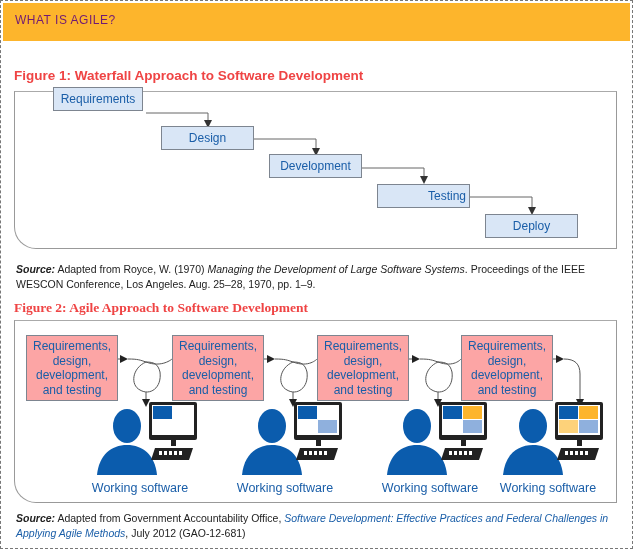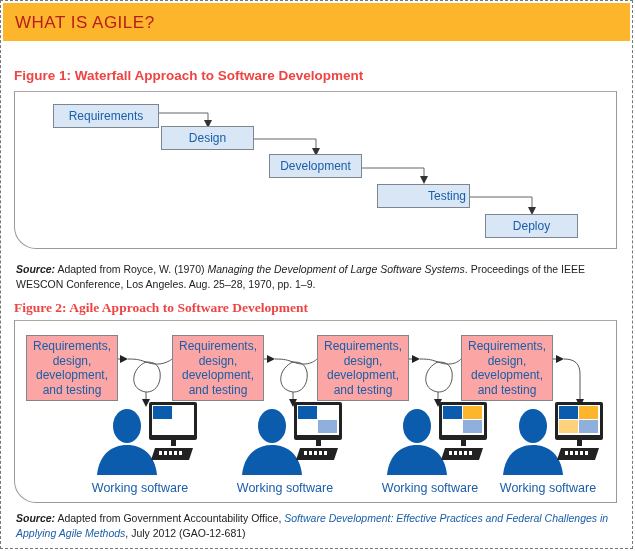--- a/index.html
+++ b/index.html
@@ -1,19 +1,19 @@
 <!DOCTYPE html>
 <html><head>
 <meta charset="utf-8">
 <style>
   html, body { margin:0; padding:0; background:#fff; }
   body { width:635px; height:551px; position:relative; overflow:hidden; font-family:"Liberation Sans", sans-serif; }
   .frame { position:absolute; left:0; top:0; width:633px; height:549px; border:1px dashed #777; box-sizing:border-box; }
   .header { position:absolute; left:3px; top:3px; width:627px; height:38px; background:#fdb52c; }
-  .header-title { position:absolute; left:12px; top:10px; color:#b91c1c; font-size:17px; letter-spacing:0.5px; }
+  .header-title { position:absolute; left:12px; top:10px; color:#701a75; font-size:12px; letter-spacing:0.5px; }
   .fig-title { position:absolute; left:14px; font-size:13.5px; font-weight:bold; color:#ef4444;text-align:right; }
   .panel { position:absolute; border:1px solid #999; border-top-color:#aaa; box-sizing:border-box; border-bottom-left-radius:22px; }
   .wf-box { position:absolute; height:24px; background:#d9e6f6; border:1px solid #7d8590; box-sizing:border-box; color:#1a5ea8; font-size:12px; display:flex; align-items:center; justify-content:center; }
   .ag-box { position:absolute; width:92px; height:66px; background:#fca5a5; border:1px solid #7d8590; box-sizing:border-box; color:#1a5ea8; font-size:12px; line-height:14.5px; text-align:center; display:flex; align-items:center; justify-content:center; white-space:pre-line; }
   .source { position:absolute; left:16px; font-size:10.5px; color:#222; line-height:15px; width:600px; }
   .source b { font-style:italic; }
   .source i.link { color:#1a5ea8; }
   .ws-label { position:absolute; color:#1a5ea8; font-size:12.5px; width:120px; text-align:center; }
   svg { position:absolute; left:0; top:0; overflow:visible; }
 </style>
@@ -33,21 +33,21 @@
     <marker id="ah" markerWidth="8" markerHeight="8" refX="4" refY="4" orient="auto">
       <path d="M0,0 L8,4 L0,8 Z" fill="#333"></path>
     </marker>
   </defs>
   <path d="M146,113 H208 V124" fill="none" stroke="#666" stroke-width="1" marker-end="url(#ah)"></path>
   <path d="M254,139 H316 V152" fill="none" stroke="#666" stroke-width="1" marker-end="url(#ah)"></path>
   <path d="M362,168 H424 V180" fill="none" stroke="#666" stroke-width="1" marker-end="url(#ah)"></path>
   <path d="M470,197 H532 V211" fill="none" stroke="#666" stroke-width="1" marker-end="url(#ah)"></path>
 </svg>
 
-<div class="wf-box" style="left:53px; top:104px; width:106px;">Requirements</div>
+<div class="wf-box" style="left:53px; top:87px; width:90px;">Requirements</div>
 <div class="wf-box" style="left:161px; top:126px; width:93px;">Design</div>
 <div class="wf-box" style="left:269px; top:154px; width:93px;">Development</div>
 <div class="wf-box" style="left:377px; top:184px; width:93px;padding-left:47px;">Testing</div>
 <div class="wf-box" style="left:485px; top:214px; width:93px;">Deploy</div>
 
 <div class="source" style="top:254px;margin-top:8px;">
   <b>Source:</b><span> Adapted from Royce, W. (1970) </span><i>Managing the Development of Large Software Systems</i><span>. Proceedings of the IEEE WESCON Conference, Los Angeles. Aug. 25–28, 1970, pp. 1–9.</span>
 </div>
 
 <div class="fig-title" style="top:300px;font-family:Liberation Serif, serif;">Figure 2: Agile Approach to Software Development</div>

